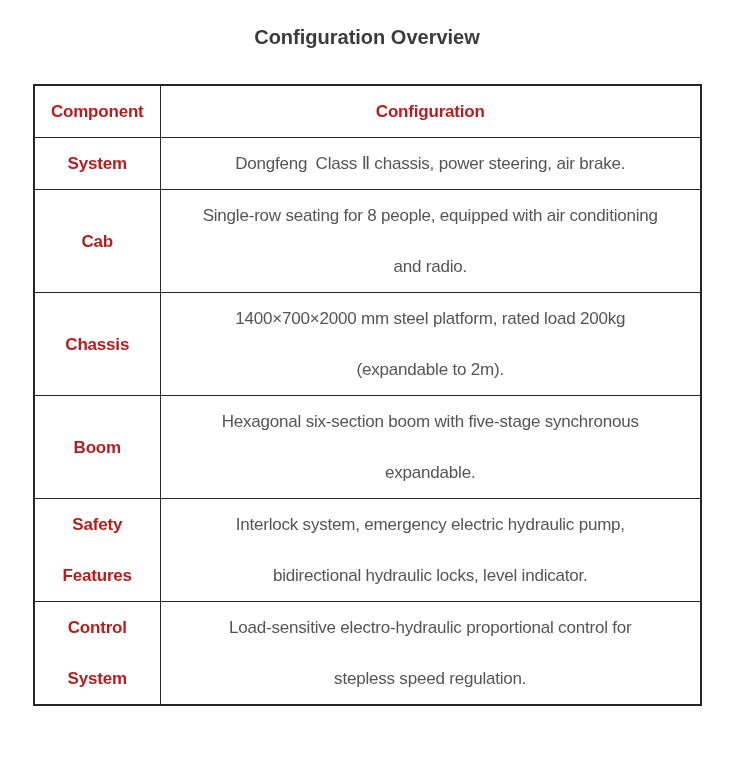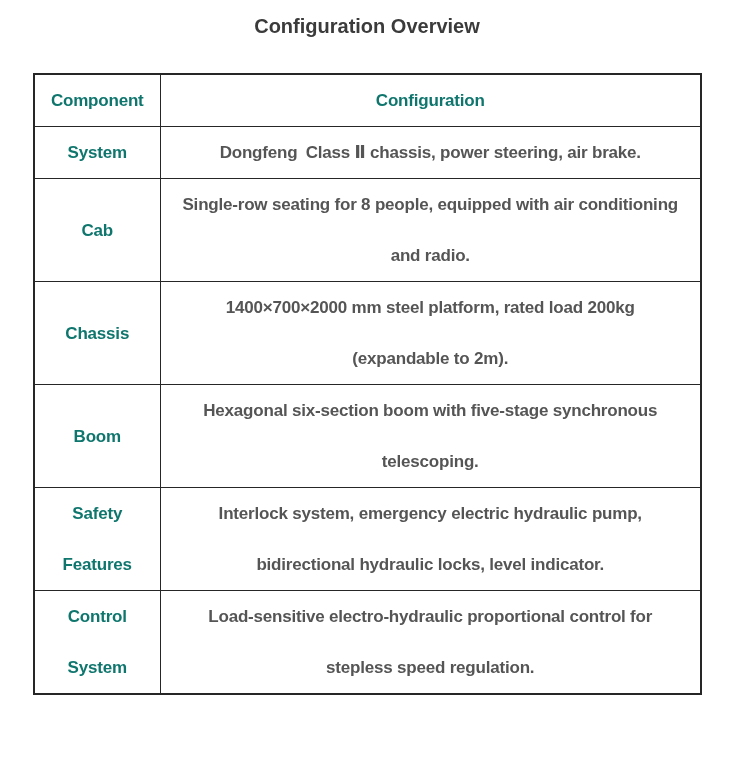--- a/index.html
+++ b/index.html
@@ -9,21 +9,21 @@
   }
   .page {
     position: relative;
     width: 734px;
     height: 772px;
     background: #ffffff;
     font-family: "Liberation Sans", "DejaVu Sans", sans-serif;
     overflow: hidden;
   }
   .title {
-    margin: 1px;
+    margin: 12px;
     padding-top: 13px;
     text-align: center;
     font-size: 20px;
     line-height: 24px;
     font-weight: bold;
     color: #3b3b3b;
   }
   table.config {
     border-collapse: collapse;
     table-layout: fixed;
@@ -43,24 +43,24 @@
     letter-spacing: -0.2px;
   }
   col.c-comp { width: 126px; }
   col.c-spec { width: 541px; }
   tr.row-s  { height: 52px; }
   tr.row-h  { height: 51px; }
   tr.row-t  { height: 103px; }
   table.config th,
   table.config td.comp {
     font-weight: bold;
-    color: #0f766e;
+    color: #b91c1c;
   }
   table.config td.spec {
-    font-weight: bold;
+    font-weight: normal;
     color: #555555;
   }
 </style>
 </head>
 <body>
 
 <div class="page">
 
   <h1 class="title">Configuration Overview</h1>
 
@@ -89,21 +89,21 @@
 
       <tr class="row-t">
         <td class="comp">Chassis</td>
         <td class="spec">1400×700×2000 mm steel platform, rated load 200kg
 (expandable to 2m).</td>
       </tr>
 
       <tr class="row-t">
         <td class="comp">Boom</td>
         <td class="spec">Hexagonal six-section boom with five-stage synchronous
-telescoping.</td>
+expandable.</td>
       </tr>
 
       <tr class="row-t">
         <td class="comp">Safety
 Features</td>
         <td class="spec">Interlock system, emergency electric hydraulic pump,
 bidirectional hydraulic locks, level indicator.</td>
       </tr>
 
       <tr class="row-t">

